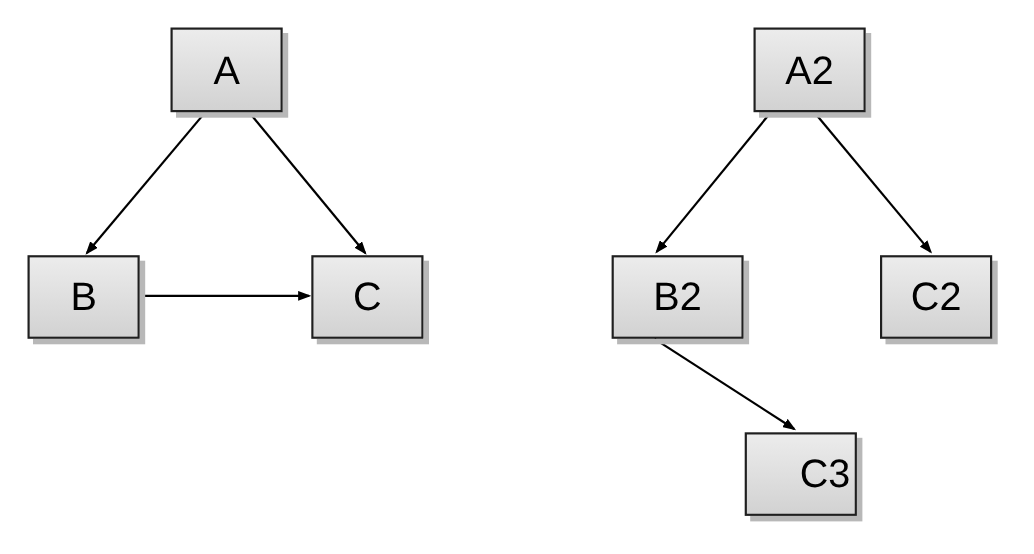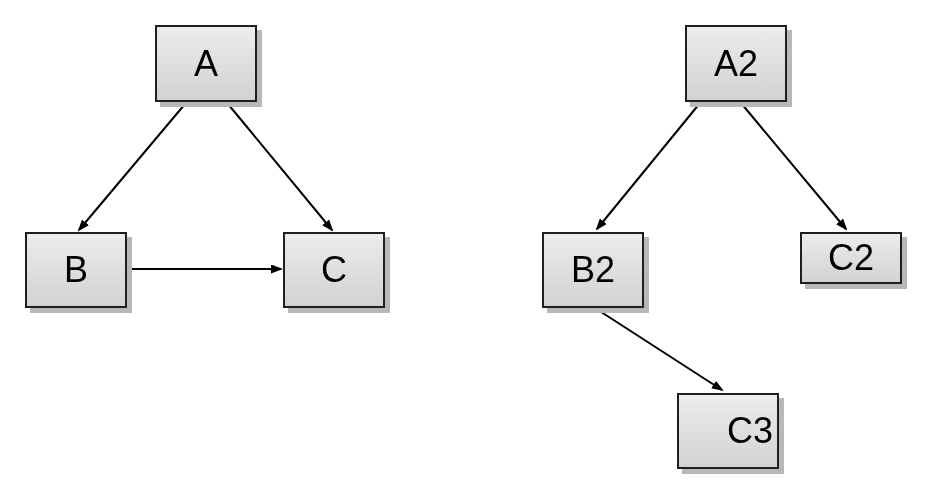--- a/index.html
+++ b/index.html
@@ -79,23 +79,23 @@
   <div class="node" style="left:25px; top:232px; width:102px; height:76px;">
     <span class="node-label">B</span>
   </div>
   <div class="node" style="left:283px; top:232px; width:102px; height:76px;">
     <span class="node-label">C</span>
   </div>
 
   <div class="node" style="left:669px; top:25px; width:102px; height:77px;margin-left:16px;">
     <span class="node-label">A2</span>
   </div>
-  <div class="node" style="left:542px; top:232px; width:102px; height:76px;">
+  <div class="node" style="left:556px; top:232px; width:120px; height:76px;">
     <span class="node-label">B2</span>
   </div>
-  <div class="node" style="left:800px; top:232px; width:102px; height:52px;">
+  <div class="node" style="left:800px; top:232px; width:102px; height:76px;">
     <span class="node-label">C2</span>
   </div>
   <div class="node" style="left:677px; top:393px; width:102px; height:76px;padding-left:44px;">
     <span class="node-label">C3</span>
   </div>
 
 </div>
 
 </body></html>

